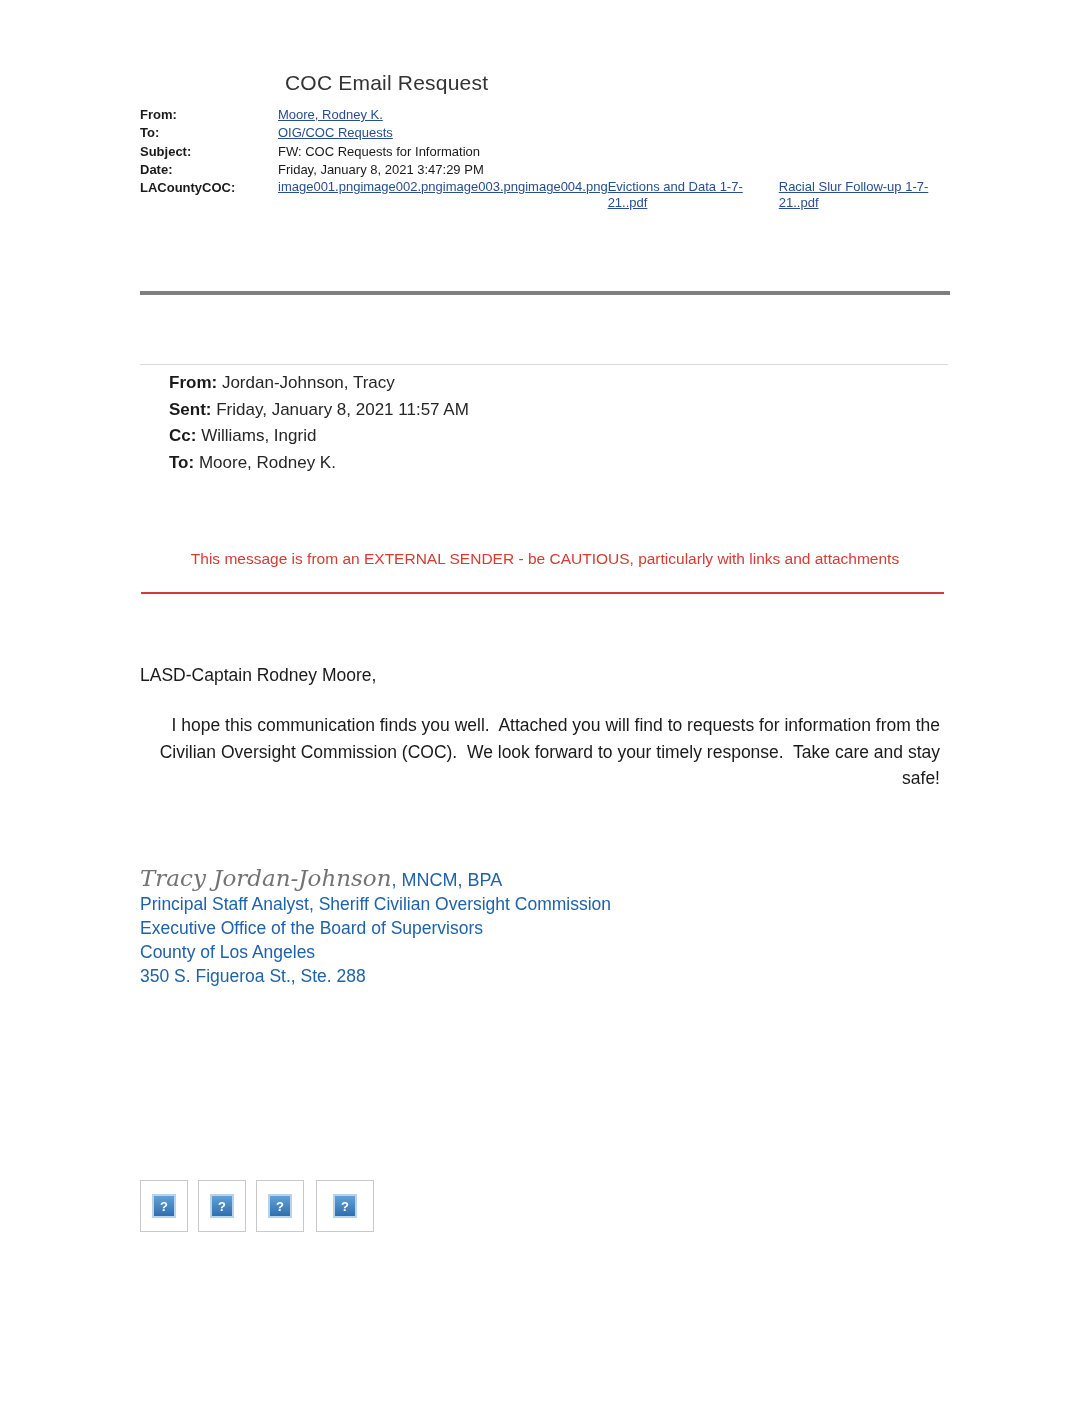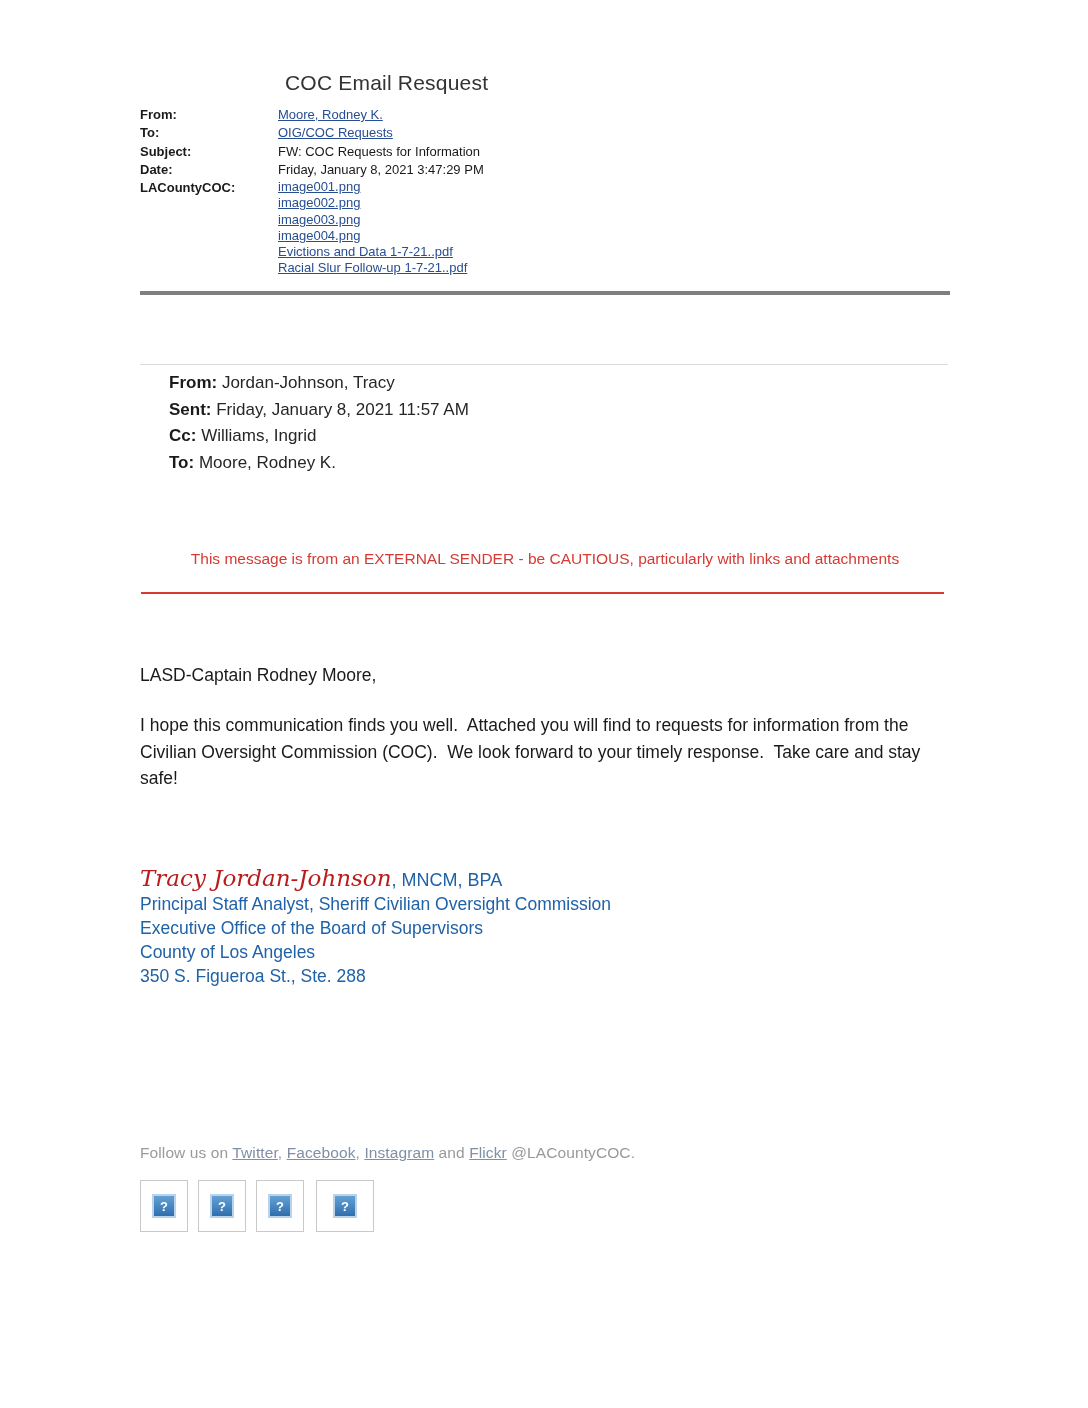--- a/index.html
+++ b/index.html
@@ -21,21 +21,21 @@
   .hdr-table{
     position:absolute; left:140px; top:106px;
     font-size:13px; line-height:18.3px;
   }
   .hdr-row{display:flex;}
   .hdr-label{width:138px; font-weight:bold; color:#1a1a1a; flex:none;}
   .hdr-value{color:#1a1a1a;}
   a.navy-link, .navy-link{
     color:#274e92; text-decoration:underline; cursor:pointer;
   }
-  .att-list{display:flex; flex-direction:column;}
+  .att-list{display:flex; flex-direction:row;}
   .att-list .navy-link{line-height:16.2px;}
   
   .rule-thick{
     position:absolute; left:140px; top:291px;
     width:810px; height:4px; background:#7f7f7f;
   }
   .rule-thin{
     position:absolute; left:140px; top:364px;
     width:808px; height:1px; background:#d9d9d9;
   }
@@ -56,29 +56,30 @@
   }
   
   .greeting{
     position:absolute; left:140px; top:665px;
     font-size:17.5px; color:#1a1a1a;
   }
   .paragraph{
     position:absolute; left:140px; top:712px; width:800px;
     font-size:17.5px; line-height:26.5px; color:#1a1a1a;
     white-space:pre-wrap;
+    text-align:right;
   }
   
   .signature{
     position:absolute; left:140px; top:866px;
     font-size:17.5px; line-height:24px;
   }
   .sig-name{
     font-family:"DejaVu Serif", serif; font-style:italic;
-    font-size:23px; color:#b91c1c;
+    font-size:23px; color:#737373;
   }
   .sig-suffix{font-size:18px; color:#2062a8;}
   .sig-line{color:#2062a8;}
   
   .footer{
     position:absolute; left:140px; top:1144px;
     font-size:15.5px; color:#9a9a9a; letter-spacing:0.1px;
   }
   .footer .gray-link{
     color:#7f8fa6; text-decoration:underline; cursor:pointer;
@@ -159,23 +160,20 @@
   <div class="signature">
     <div>
       <span class="sig-name">Tracy Jordan-Johnson</span><span class="sig-suffix">, MNCM, BPA</span>
     </div>
     <div class="sig-line">Principal Staff Analyst, Sheriff Civilian Oversight Commission</div>
     <div class="sig-line">Executive Office of the Board of Supervisors</div>
     <div class="sig-line">County of Los Angeles</div>
     <div class="sig-line">350 S. Figueroa St., Ste. 288</div>
   </div>
 
-  <div class="footer">
-    <span>Follow us on </span><span class="gray-link">Twitter</span><span>, </span><span class="gray-link">Facebook</span><span>, </span><span class="gray-link">Instagram</span><span> and </span><span class="gray-link">Flickr</span><span> @LACountyCOC.</span>
-  </div>
 
   <div class="placeholders">
     <div class="img-box">
       <span class="q-icon">?</span>
     </div>
     <div class="img-box">
       <span class="q-icon">?</span>
     </div>
     <div class="img-box">
       <span class="q-icon">?</span>

